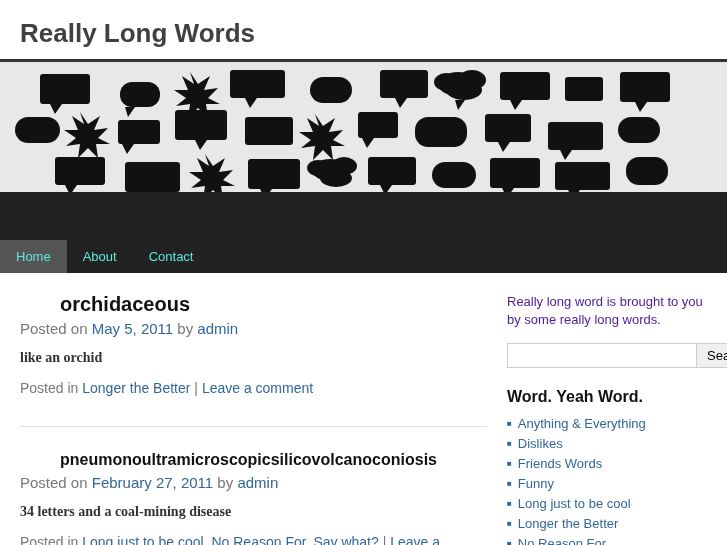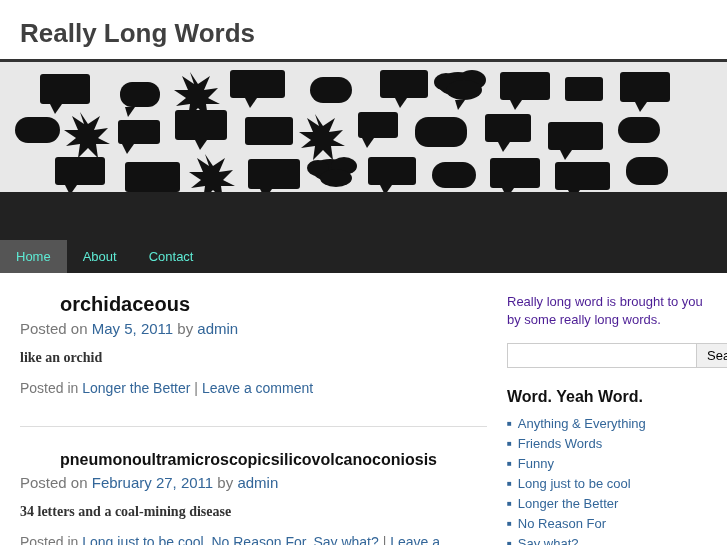--- a/index.html
+++ b/index.html
@@ -203,20 +203,23 @@
         <button>Search</button>
       </div>
 
       <div class="widget">
         <div class="widget-title">Word. Yeah Word.</div>
         <ul class="widget-list">
           <li>
               <a href="#">Anything &amp; Everything</a>
             </li>
           <li>
+              <a href="#">Dislikes</a>
+            </li>
+          <li>
               <a href="#">Friends Words</a>
             </li>
           <li>
               <a href="#">Funny</a>
             </li>
           <li>
               <a href="#">Long just to be cool</a>
             </li>
           <li>
               <a href="#">Longer the Better</a>

